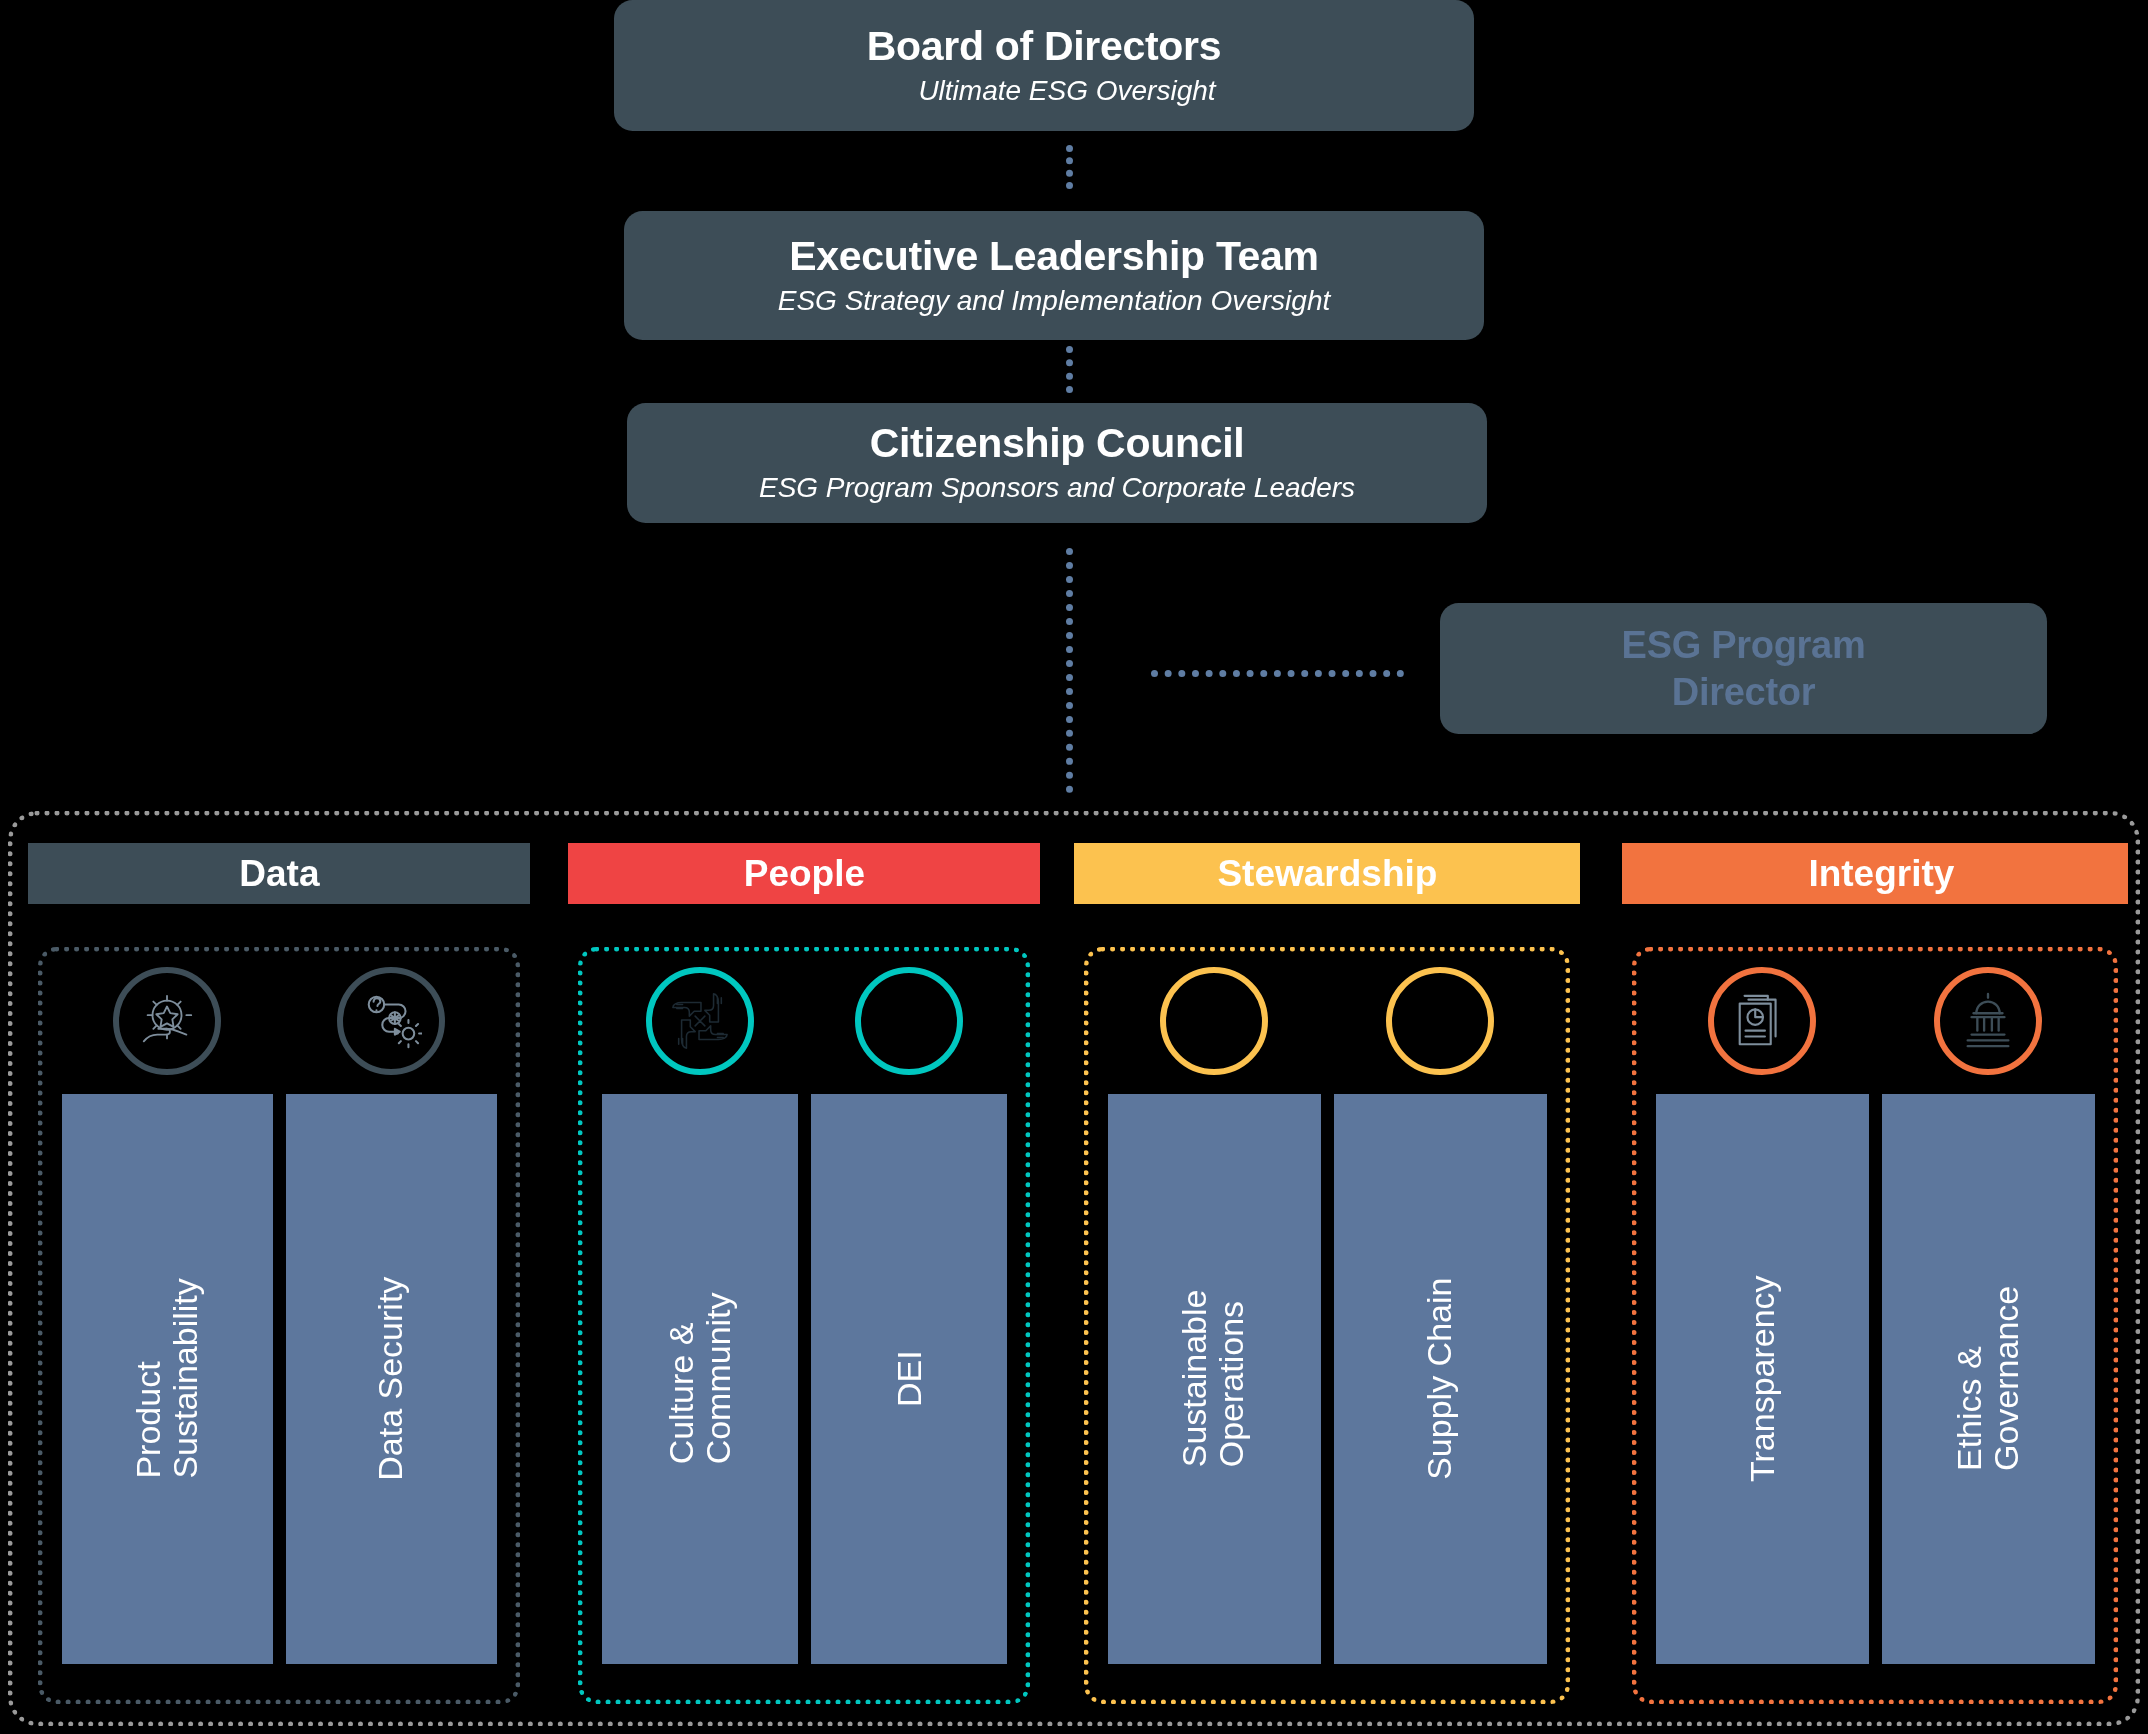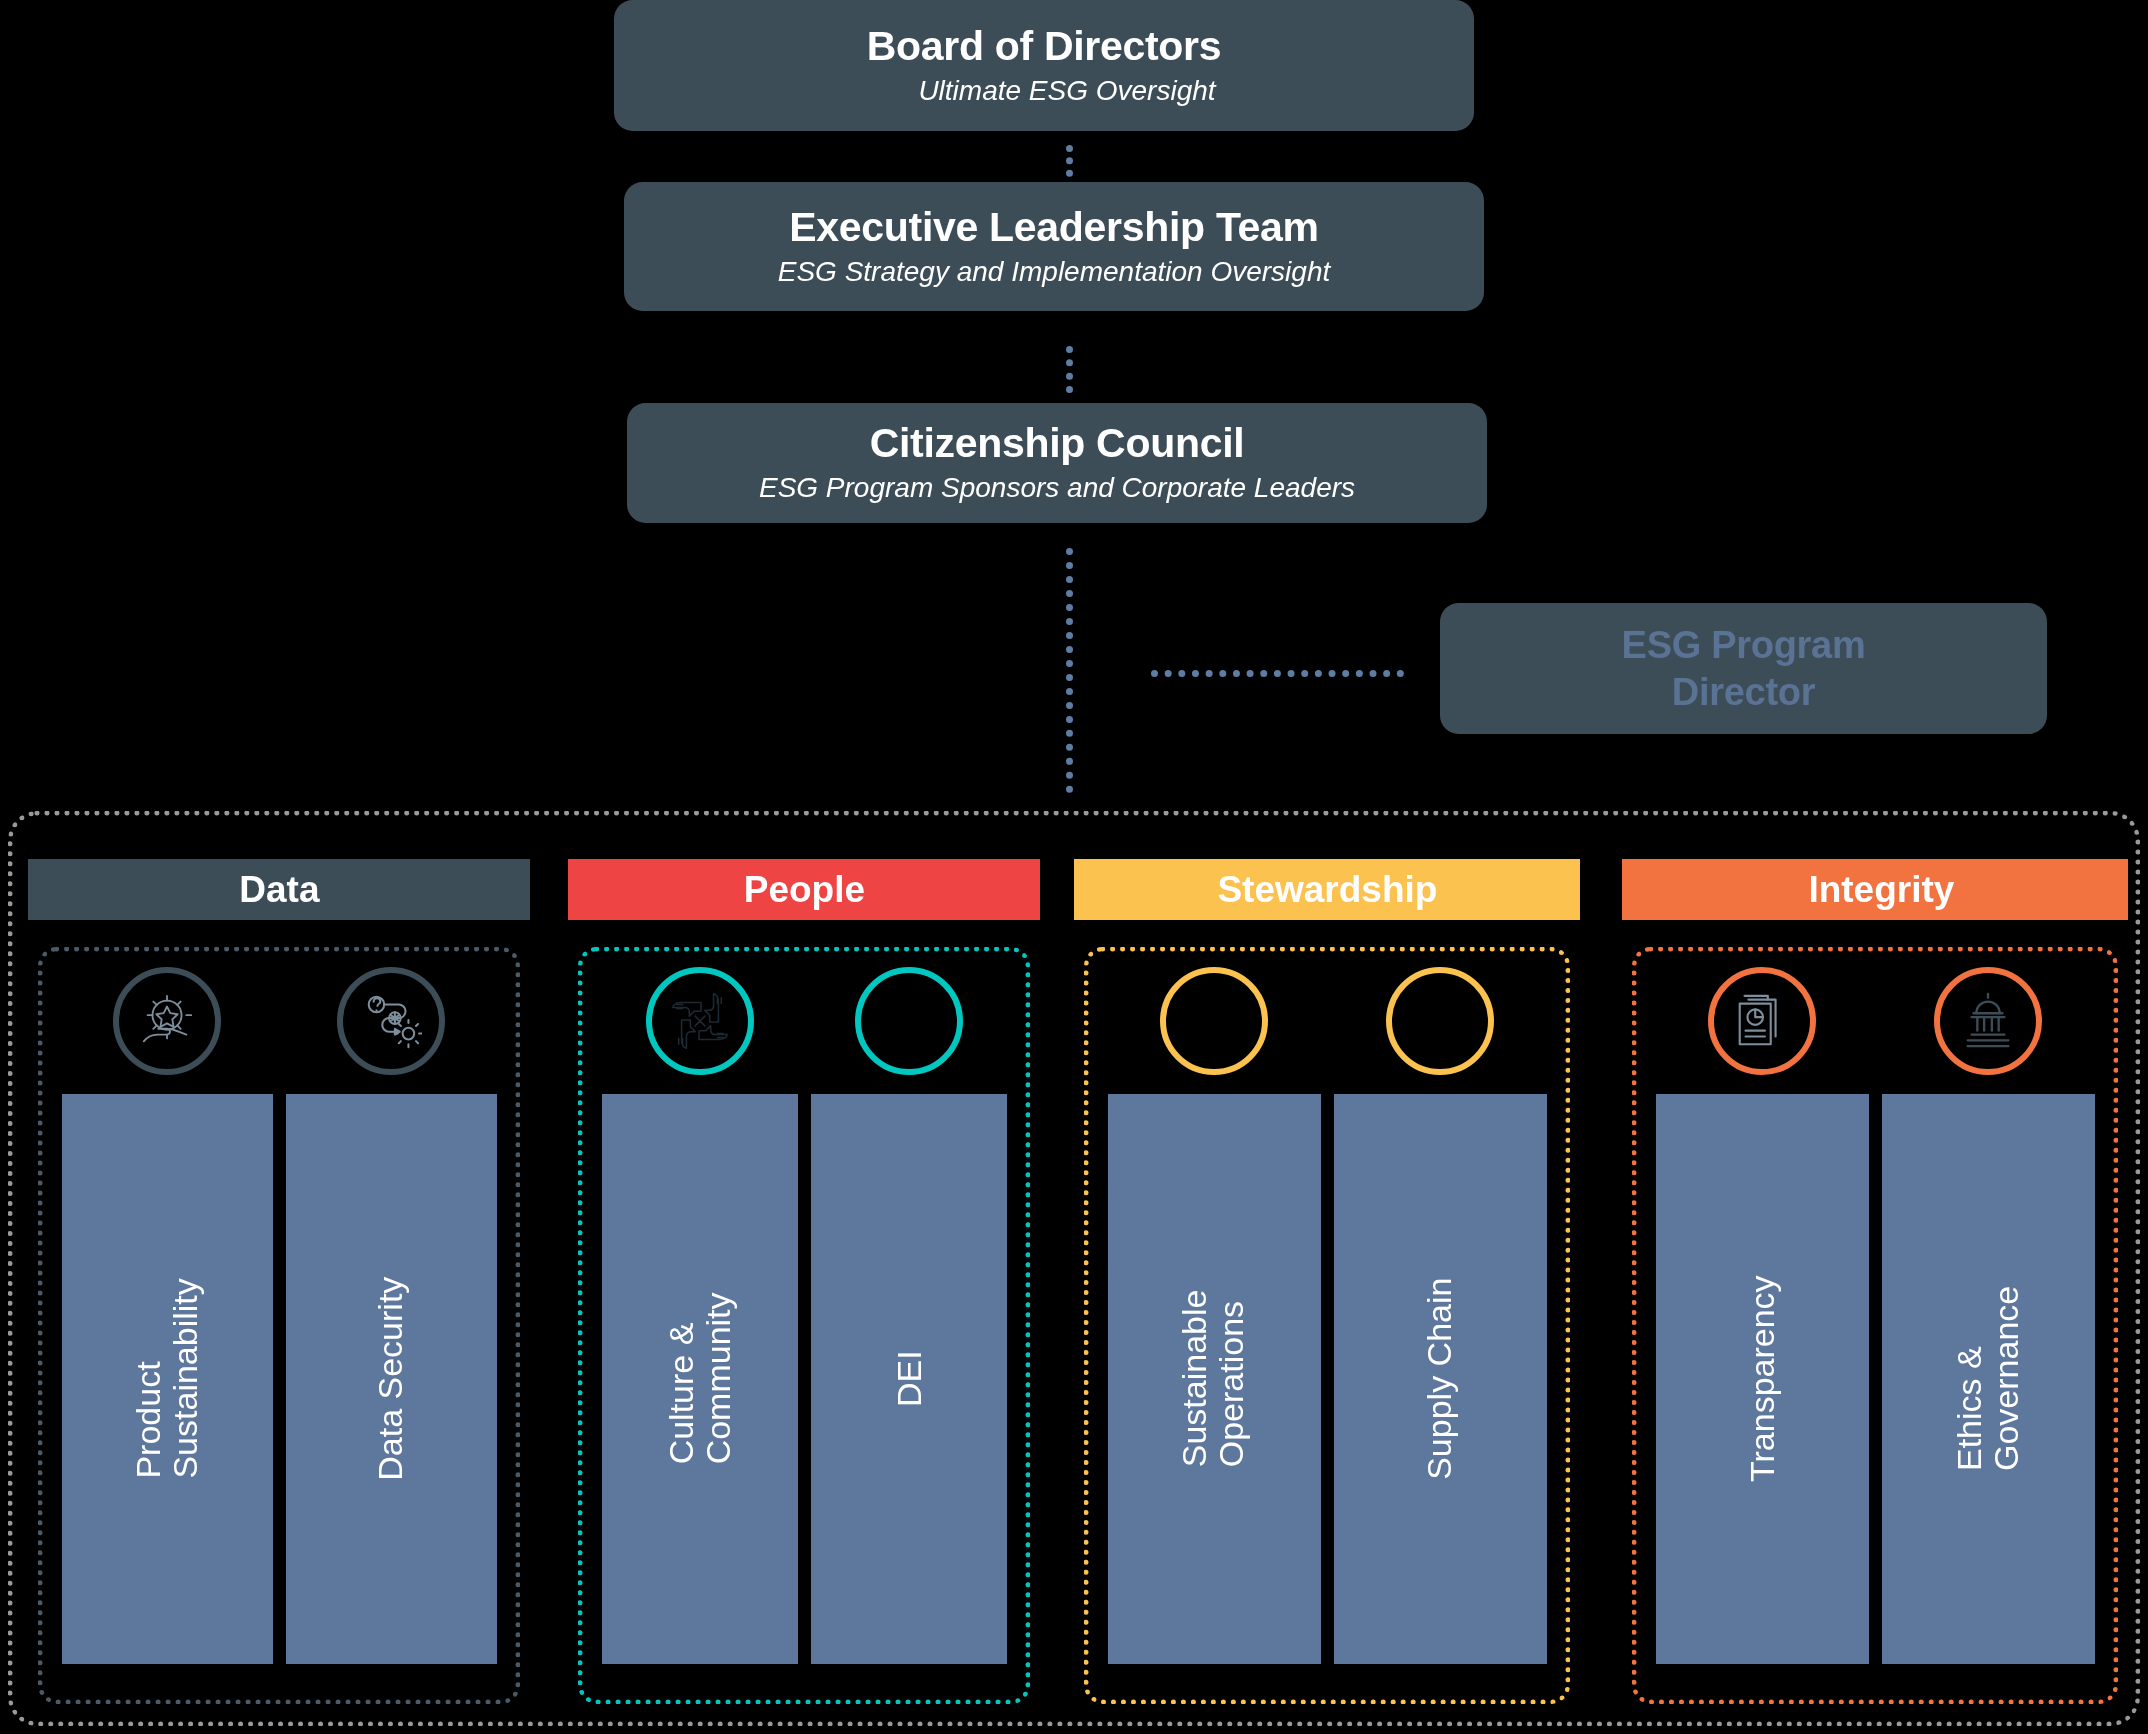--- a/index.html
+++ b/index.html
@@ -37,21 +37,21 @@
   .gov-sub {
     font-style: italic;
     line-height: 1.15;
     margin-top: 5px;
   }
 
   #box-board      { left: 614px; top: 0px;   width: 860px; height: 131px; }
   #box-board .gov-title { font-size: 41px; }
   #box-board .gov-sub   { font-size: 28px; margin-left: 46px; }
 
-  #box-exec       { left: 624px; top: 182px; width: 860px; height: 129px; }
+  #box-exec       { left: 624px; top: 211px; width: 860px; height: 129px; }
   #box-exec .gov-title { font-size: 41px; }
   #box-exec .gov-sub   { font-size: 28px; }
 
   #box-council    { left: 627px; top: 403px; width: 860px; height: 120px; }
   #box-council .gov-title { font-size: 41px; }
   #box-council .gov-sub   { font-size: 28px; }
 
   #box-director   { left: 1440px; top: 603px; width: 607px; height: 131px;
                     color: #5a7394; }
   #box-director .gov-title { font-size: 38px; line-height: 1.22; }
@@ -99,21 +99,20 @@
     top: 27px;
     left: 0;
     width: 100%;
     height: 61px;
     display: flex;
     align-items: center;
     justify-content: center;
     font-size: 37px;
     font-weight: bold;
     box-sizing: border-box;
-    margin-top: 16px;
   }
   #pillar-data .pillar-header        { background: #3d4d57; color:#ffffff; }
   #pillar-people .pillar-header      { background: #ef4444; color:#ffffff; }
   #pillar-stewardship .pillar-header { background: #fcc24f; color:#ffffff; }
   #pillar-integrity .pillar-header   { background: #f2733f; color:#ffffff;padding-left:12px; }
 
   .pillar-body {
     position: absolute;
     top: 131px;
     left: 10px;

